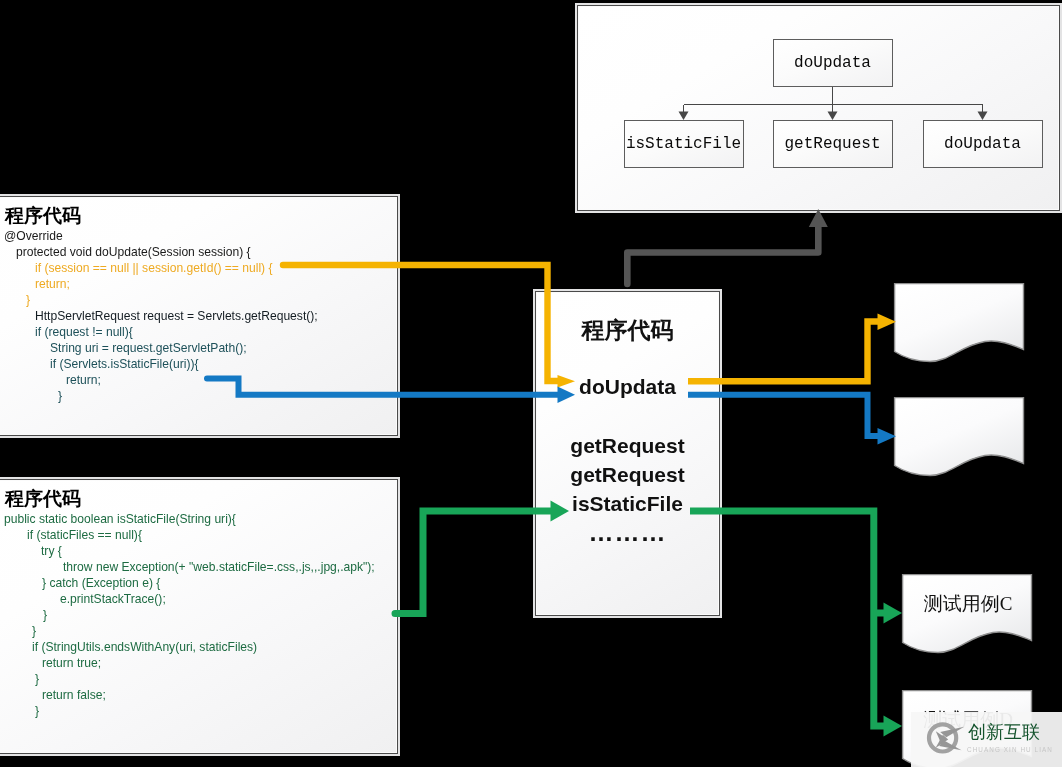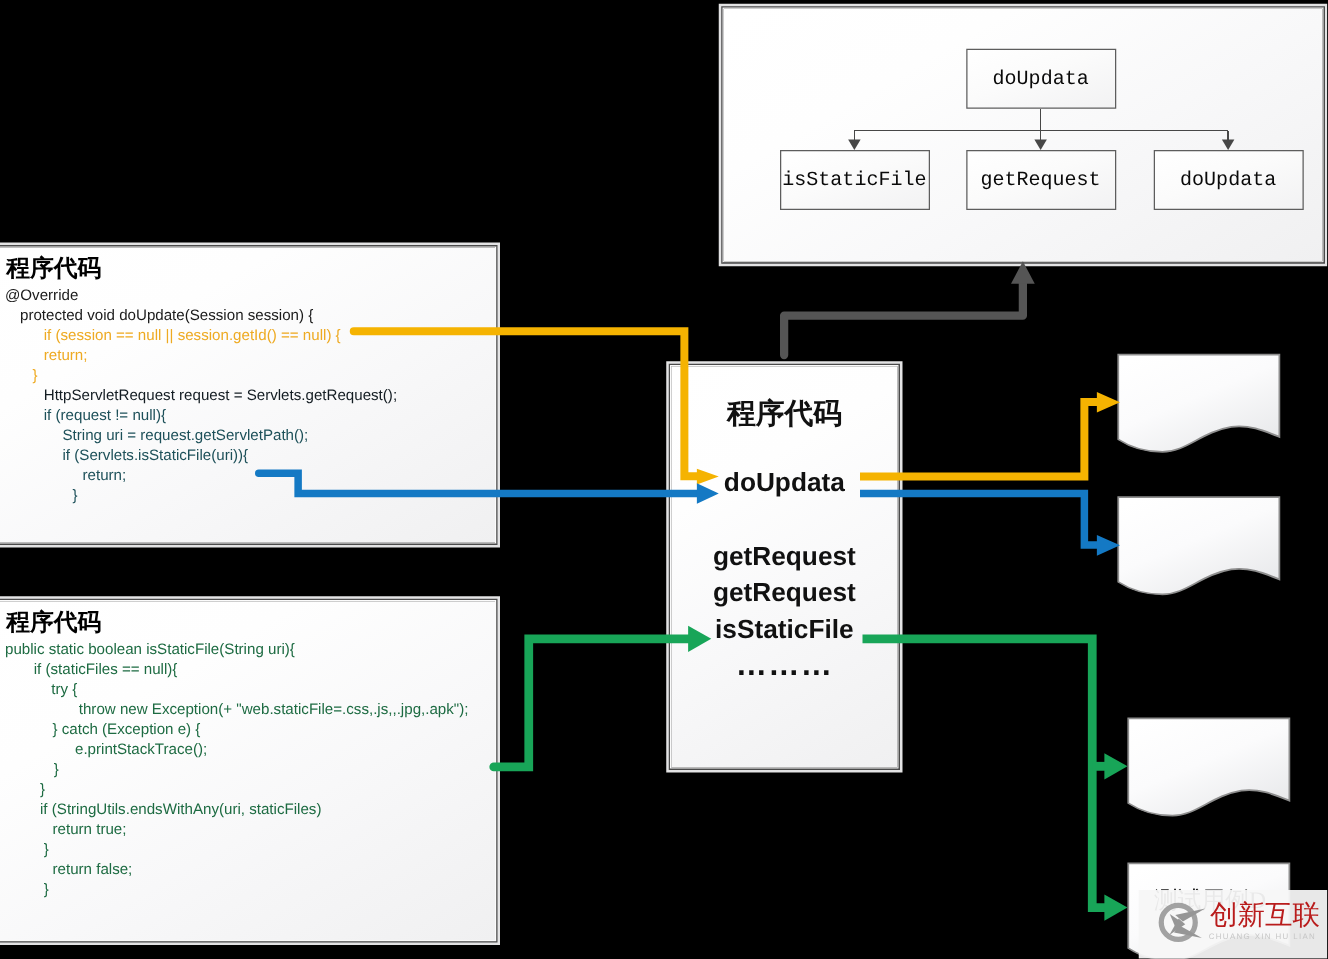--- a/index.html
+++ b/index.html
@@ -113,41 +113,42 @@
   <div class="doc" style="position:absolute;left:893px;top:396px;width:134px;height:84px;">
     <svg width="134" height="84" viewBox="0 0 134 84">
       <path d="M1.6 1.6 H130.5 V67.5 C118 62.5 106 57.5 92 59.5 C68 63.5 56 79.5 37 79.5 C21 79.5 10 75 1.6 69.5 Z" fill="url(#dgA)" stroke="#8e8e8e" stroke-width="1.4"></path>
     </svg>
   </div>
 
   <div class="doc" style="position:absolute;left:901px;top:573px;width:134px;height:84px;">
     <svg width="134" height="84" viewBox="0 0 134 84">
       <path d="M1.6 1.6 H130.5 V67.5 C118 62.5 106 57.5 92 59.5 C68 63.5 56 79.5 37 79.5 C21 79.5 10 75 1.6 69.5 Z" fill="url(#dgA)" stroke="#8e8e8e" stroke-width="1.4"></path>
     </svg>
+    <div class="doc-label" style="top:18px;">测试用例C</div>
   </div>
 
   <div class="doc" style="position:absolute;left:901px;top:689px;width:134px;height:84px;">
     <svg width="134" height="84" viewBox="0 0 134 84">
       <path d="M1.6 1.6 H130.5 V67.5 C118 62.5 106 57.5 92 59.5 C68 63.5 56 79.5 37 79.5 C21 79.5 10 75 1.6 69.5 Z" fill="url(#dgA)" stroke="#8e8e8e" stroke-width="1.4"></path>
     </svg>
     <div class="doc-label" style="top:18px;">测试用例D</div>
   </div>
 
   <div id="watermark" style="position:absolute;left:911px;top:712px;width:151px;height:55px;z-index:20;
               background:rgba(246,246,246,0.94);">
     <svg width="60" height="48" viewBox="0 0 60 48" style="position:absolute;left:2px;top:2px;overflow:visible;">
       <circle cx="29.6" cy="23.9" r="13.6" fill="none" stroke="#a2a2a2" stroke-width="4.2"></circle>
       <g fill="#969696">
         <path d="M22.8 17.2 L32.5 23.8 L28.0 29.3 Z"></path>
         <path d="M51.2 12.8 L33.3 23.2 L27.2 17.9 Z"></path>
         <path d="M22.5 34.0 L29.9 20.8 L35.2 25.4 Z"></path>
         <path d="M48.5 36.3 L30.6 26.3 L26.2 31.9 Z"></path>
       </g>
     </svg>
-    <div style="position:absolute;left:57px;top:9px;font-size:22px;color:#b91c1c;letter-spacing:0px;
+    <div style="position:absolute;left:57px;top:9px;font-size:18px;color:#14532d;letter-spacing:0px;
                 line-height:22px;font-family:'Liberation Sans',sans-serif;">创新互联</div>
     <div style="position:absolute;left:56px;top:33px;font-size:6.3px;color:#c6c6c6;letter-spacing:1.1px;
                 line-height:10px;white-space:nowrap;font-family:'Liberation Sans',sans-serif;">CHUANG XIN HU LIAN</div>
   </div>
 
   <svg width="1062" height="767" style="position:absolute;left:0;top:0;z-index:5;pointer-events:none;">
     <path d="M627.3 284 V252.5 H818.3 V226" fill="none" stroke="#555555" stroke-width="6.6" stroke-linejoin="round" stroke-linecap="round"></path>
     <path d="M818.3 209 L827.8 227 H808.8 z" fill="#555555"></path>
   </svg>
 

